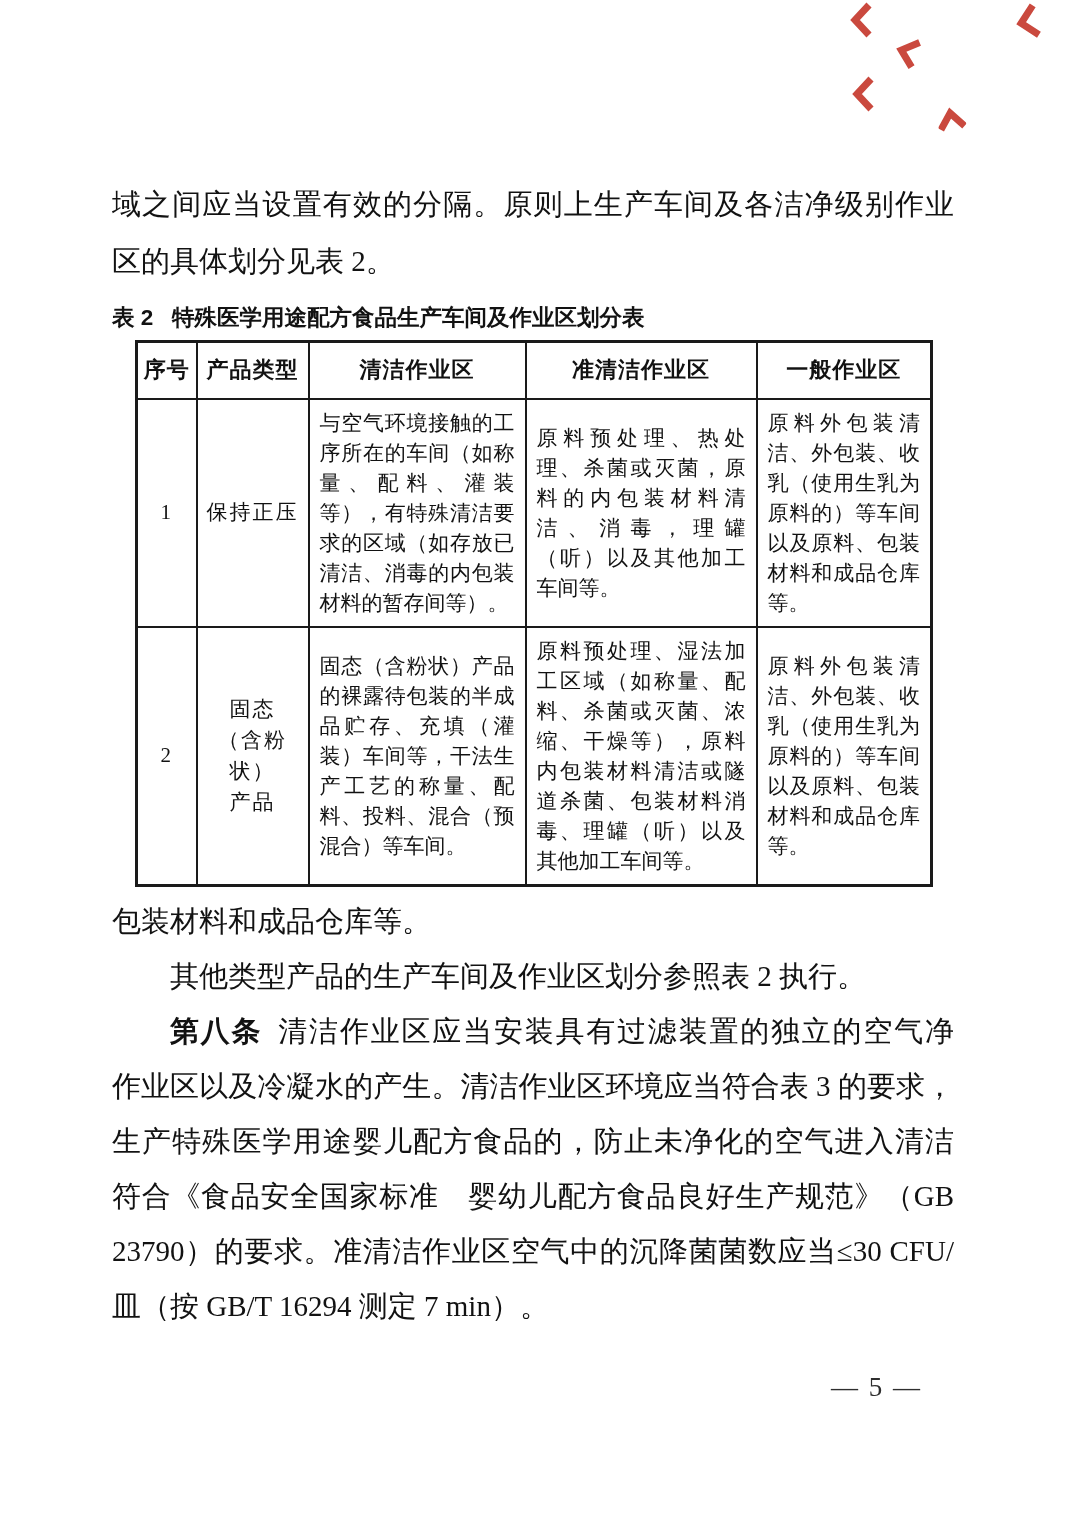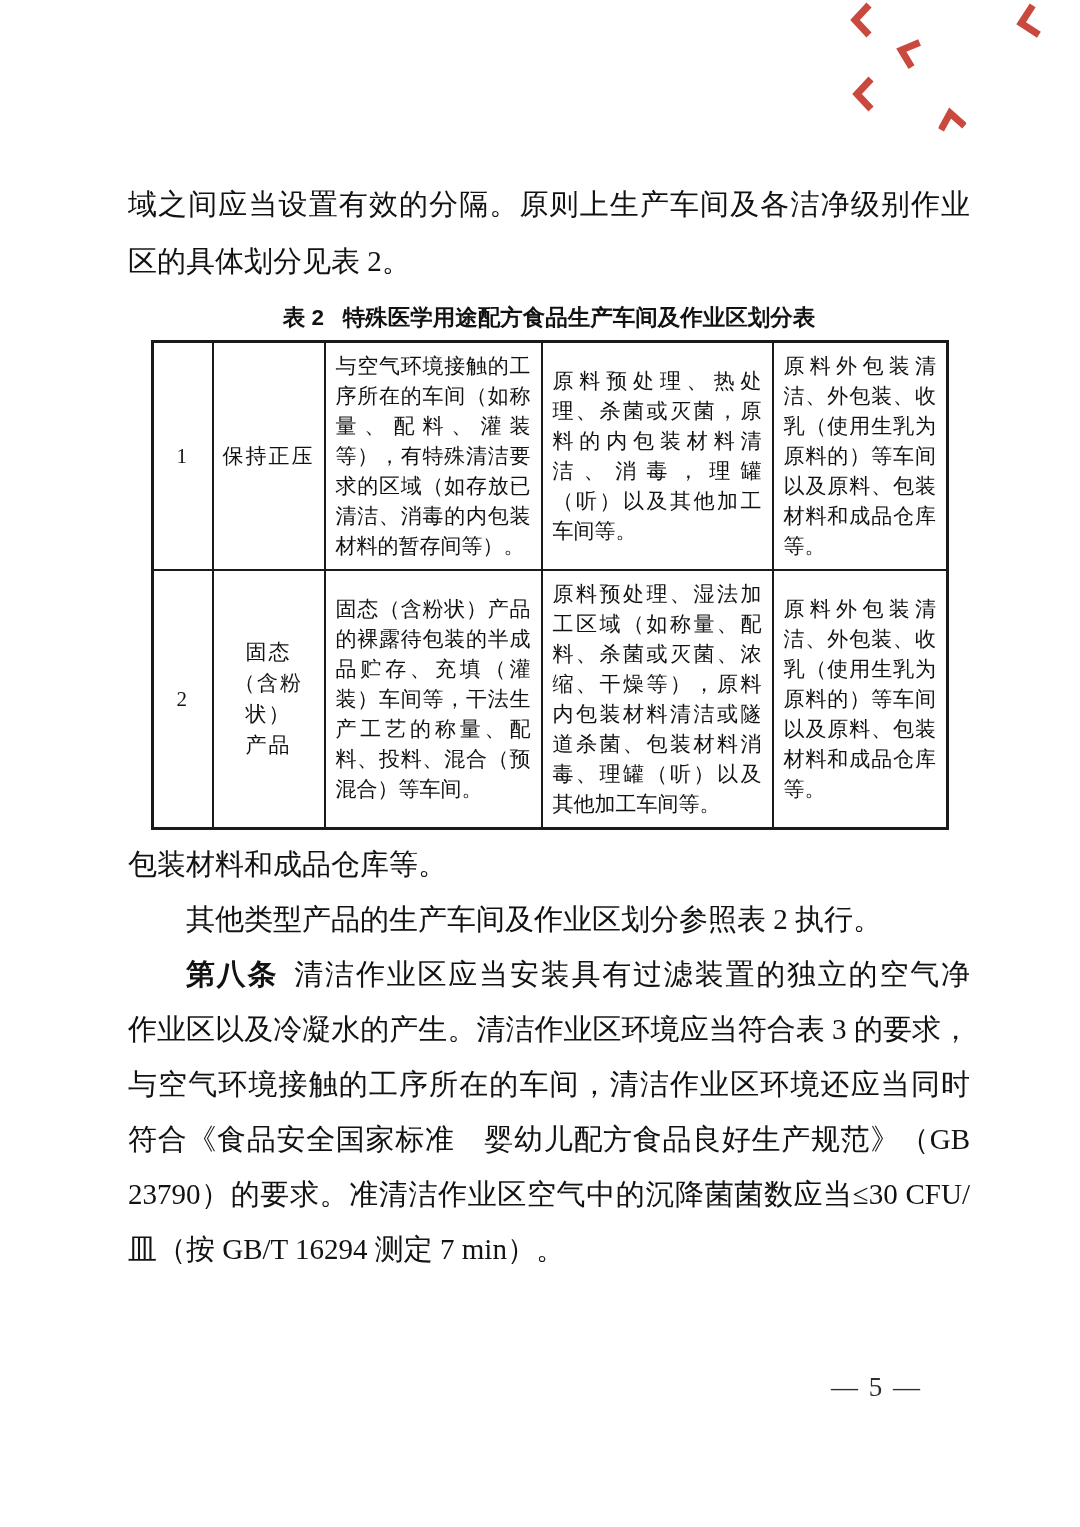--- a/index.html
+++ b/index.html
@@ -8,35 +8,35 @@
     width:1080px;height:1527px;
     background:#ffffff;
     font-family:"Liberation Serif","DejaVu Serif",serif;
     color:#121212;
     overflow:hidden;
   }
   
   .stamp{position:absolute;opacity:.92;}
   .stamp svg{display:block;}
   
-  .content{position:absolute;left:128px;top:0;width:842px;}
+  .content{position:absolute;left:112px;top:0;width:842px;}
   .intro{padding-top:176px;}
   .bline{
     font-size:29px;line-height:55px;
     white-space:nowrap;
   }
   .intro .bline{line-height:57px;}
   .j{white-space:normal;text-align:justify;text-align-last:justify;}
   .ind{text-indent:2em;}
   .hei{font-family:"Liberation Sans","DejaVu Sans",sans-serif;font-weight:700;}
   .art8{margin-right:.55em;}
   
   .tbl-title{
     margin-top:15px;height:26px;
-    text-align:center;font-size:22.5px;line-height:26px;
+    font-size:22.5px;line-height:26px;
     font-family:"Liberation Sans","DejaVu Sans",sans-serif;font-weight:700;
     white-space:pre;
   }
   table.t2{
     border-collapse:collapse;
     margin:9px 0 0 23px;
     width:795px;
     table-layout:fixed;
     border:3px solid #1a1a1a;
   }
@@ -115,20 +115,27 @@
 
     <table class="t2">
       <colgroup>
         <col style="width:60px">
           <col style="width:112px">
           <col style="width:217px">
           <col style="width:231px">
           <col style="width:175px">
       </colgroup>
       <tbody>
+          <tr>
+        <th>序号</th>
+        <th>产品类型</th>
+        <th>清洁作业区</th>
+        <th>准清洁作业区</th>
+        <th>一般作业区</th>
+      </tr>
       <tr class="r1">
         <td class="c">1</td>
         <td class="c">保持正压</td>
         <td class="txt">与空气环境接触的工序所在的车间（如称量、配料、灌装等），有特殊清洁要求的区域（如存放已清洁、消毒的内包装材料的暂存间等）。</td>
         <td class="txt">原料预处理、热处理、杀菌或灭菌，原料的内包装材料清洁、消毒，理罐（听）以及其他加工车间等。</td>
         <td class="txt">原料外包装清洁、外包装、收乳（使用生乳为原料的）等车间以及原料、包装材料和成品仓库等。</td>
       </tr>
       <tr class="r2">
         <td class="c">2</td>
         <td class="c">固态
@@ -139,21 +146,21 @@
         <td class="txt">原料外包装清洁、外包装、收乳（使用生乳为原料的）等车间以及原料、包装材料和成品仓库等。</td>
       </tr>
     </tbody>
       </table>
 
     <div class="paras">
       <div class="bline">包装材料和成品仓库等。</div>
       <div class="bline ind">其他类型产品的生产车间及作业区划分参照表 2 执行。</div>
       <div class="bline j ind"><span class="hei art8">第八条</span><span>清洁作业区应当安装具有过滤装置的独立的空气净</span></div>
       <div class="bline j">作业区以及冷凝水的产生。清洁作业区环境应当符合表 3 的要求，</div>
-      <div class="bline j">与空气环境接触的工序所在的车间，清洁作业区环境还应当同时</div>
+      <div class="bline j">生产特殊医学用途婴儿配方食品的，防止未净化的空气进入清洁</div>
       <div class="bline j">符合《食品安全国家标准　婴幼儿配方食品良好生产规范》（GB</div>
       <div class="bline j">23790）的要求。准清洁作业区空气中的沉降菌菌数应当≤30 CFU/</div>
       <div class="bline">皿（按 GB/T 16294 测定 7 min）。</div>
     </div>
   </div>
 
   <div class="pageno">— 5 —</div>
 
 </div>
 

